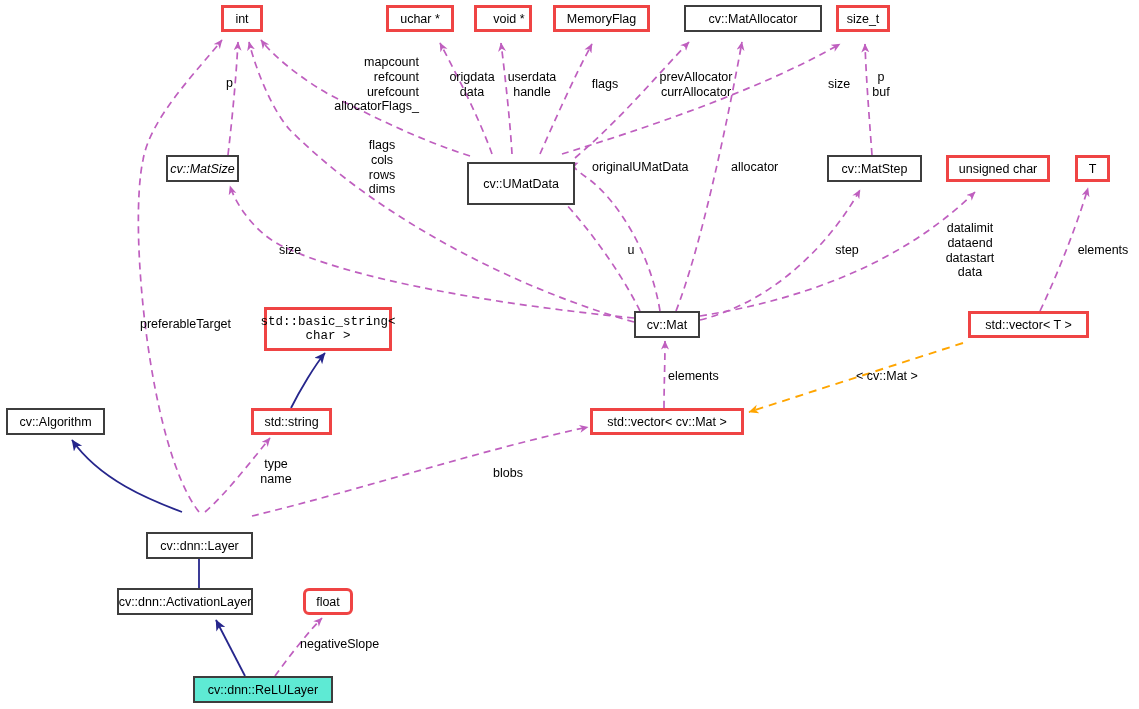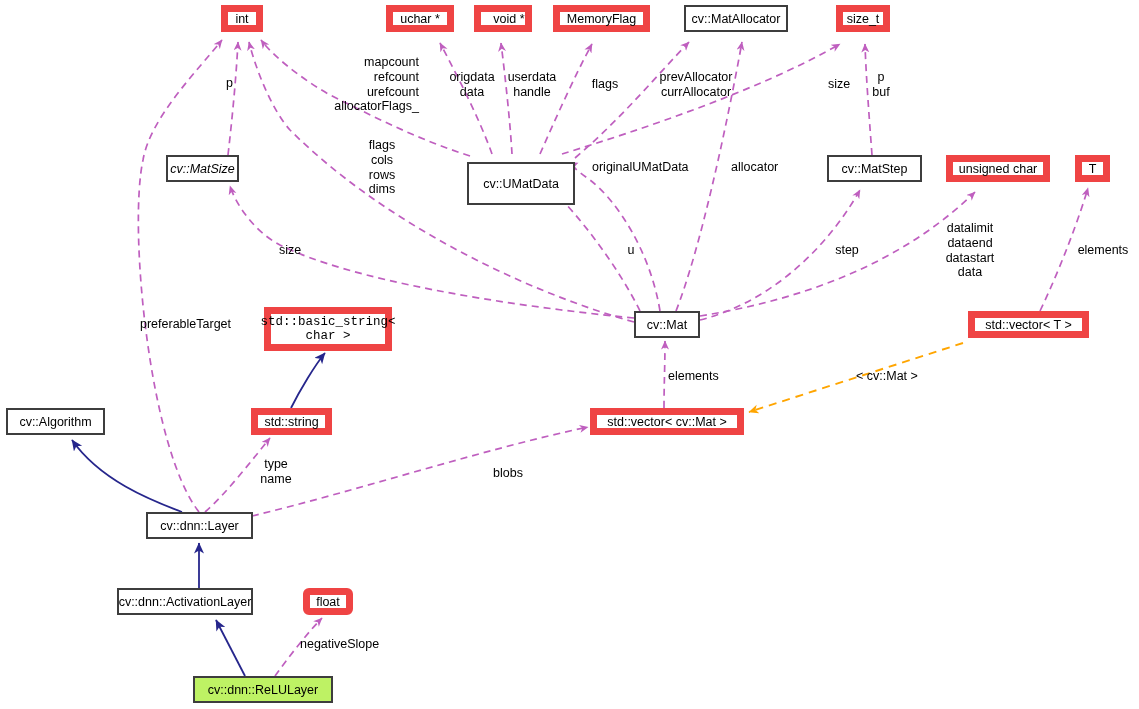--- a/index.html
+++ b/index.html
@@ -32,30 +32,30 @@
     text-align: center;
     font-size: 12.5px;
     color: #000000;
     background: #ffffff;
     line-height: 1.12;
     white-space: pre;
     z-index: 3;
   }
   
   .node.plain {
-    border: 7px solid #ef4444;
+    border: 3px solid #ef4444;
   }
   
   .node.strong {
     border: 2px solid #3d3d3d;
   }
   
   .node.current {
     border: 2px solid #3d3d3d;
-    background: #bef264;
+    background: #5eead4;
   }
   .elabel {
     position: absolute;
     font-size: 12.5px;
     color: #000000;
     line-height: 1.18;
     white-space: pre;
     text-align: center;
     z-index: 2;
   }
@@ -139,39 +139,39 @@
     <g stroke="#ffa500" stroke-width="1.9" fill="none" stroke-dasharray="8,6" marker-end="url(#arrow-template)">
 
       <path d="M963,343 L749,412"></path>
     </g>
   </svg>
 
   <div class="node plain" style="left:221px; top:5px;   width:42px;  height:27px;">int</div>
   <div class="node plain" style="left:386px; top:5px;   width:68px;  height:27px;">uchar *</div>
   <div class="node plain" style="left:474px; top:5px;   width:58px;  height:27px;padding-left:12px;">void *</div>
   <div class="node plain" style="left:553px; top:5px;   width:97px;  height:27px;">MemoryFlag</div>
-  <div class="node strong" style="left:684px; top:5px;   width:104px; height:27px;">cv::MatAllocator</div>
+  <div class="node strong" style="left:684px; top:5px;   width:138px; height:27px;">cv::MatAllocator</div>
   <div class="node plain" style="left:836px; top:5px;   width:54px;  height:27px;">size_t</div>
 
   <div class="node strong" style="left:166px; top:155px; width:73px;  height:27px;font-style:italic;">cv::MatSize</div>
   <div class="node strong" style="left:467px; top:154px; width:108px; height:43px;margin-top:8px;">cv::UMatData</div>
   <div class="node strong" style="left:827px; top:155px; width:95px;  height:27px;">cv::MatStep</div>
   <div class="node plain" style="left:946px; top:155px; width:104px; height:27px;">unsigned char</div>
   <div class="node plain" style="left:1075px;top:155px; width:35px;  height:27px;">T</div>
 
   <div class="node plain" style="left:264px; top:307px; width:128px; height:44px;font-family:Liberation Mono, monospace;">std::basic_string&lt;
 char &gt;</div>
   <div class="node strong" style="left:634px; top:311px; width:66px;  height:27px;">cv::Mat</div>
   <div class="node plain" style="left:968px; top:311px; width:121px; height:27px;">std::vector&lt; T &gt;</div>
 
   <div class="node strong" style="left:6px;   top:408px; width:99px;  height:27px;">cv::Algorithm</div>
   <div class="node plain" style="left:251px; top:408px; width:81px;  height:27px;">std::string</div>
   <div class="node plain" style="left:590px; top:408px; width:154px; height:27px;">std::vector&lt; cv::Mat &gt;</div>
 
-  <div class="node strong" style="left:146px; top:512px; width:107px; height:27px;">cv::dnn::Layer</div>
+  <div class="node strong" style="left:146px; top:532px; width:107px; height:27px;">cv::dnn::Layer</div>
   <div class="node strong" style="left:117px; top:588px; width:136px; height:27px;">cv::dnn::ActivationLayer</div>
   <div class="node plain" style="left:303px; top:588px; width:50px;  height:27px;border-radius:6px;">float</div>
   <div class="node current" style="left:193px; top:676px; width:140px; height:27px;">cv::dnn::ReLULayer</div>
 
   <div class="elabel left" style="left:226px; top:76px;">p</div>
   <div class="elabel right" style="left:306px; top:55px;  width:113px;">mapcount
 refcount
 urefcount
 allocatorFlags_</div>
   <div class="elabel" style="left:446px; top:70px;  width:52px;">origdata

